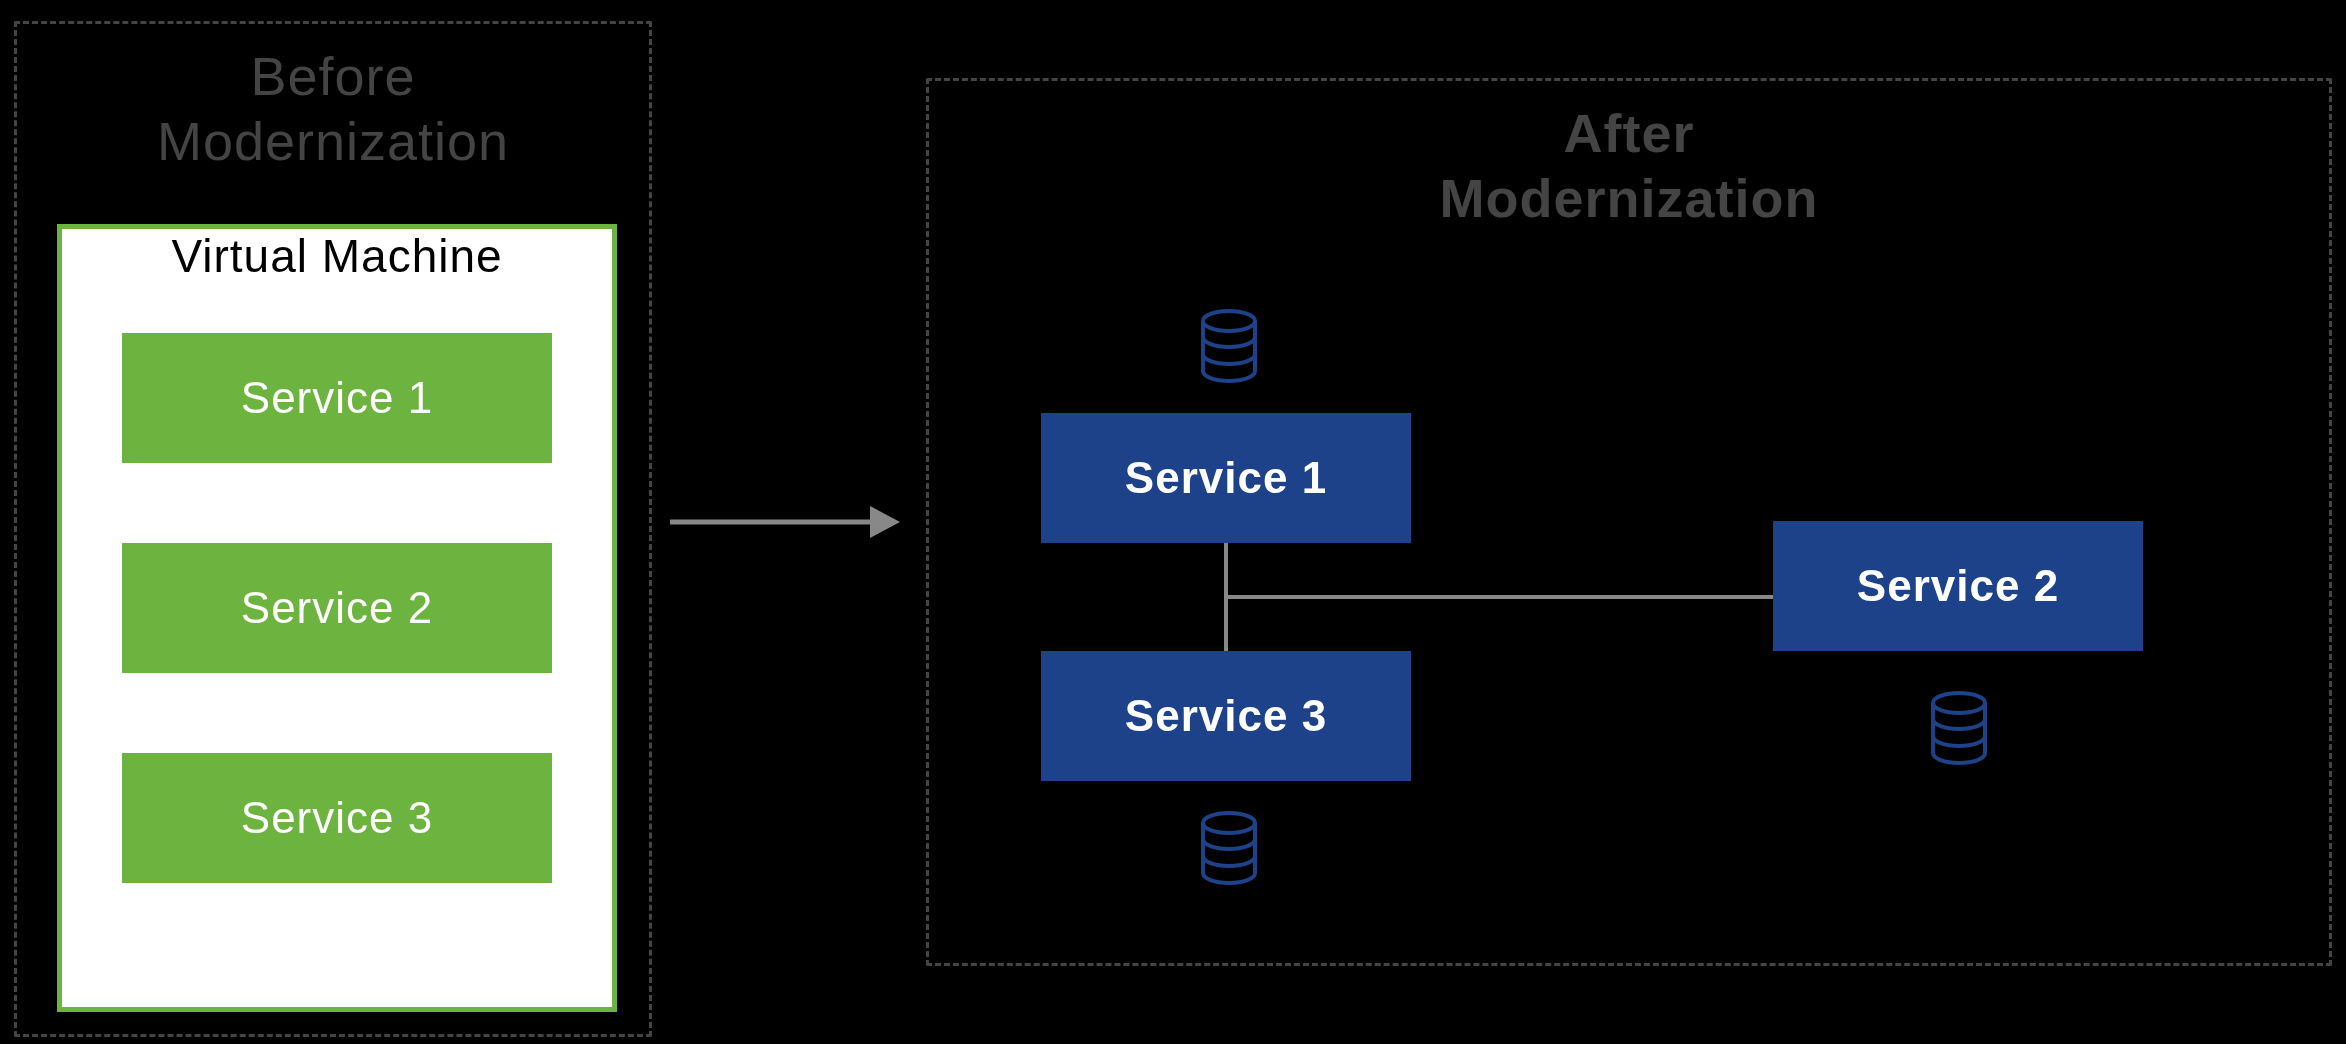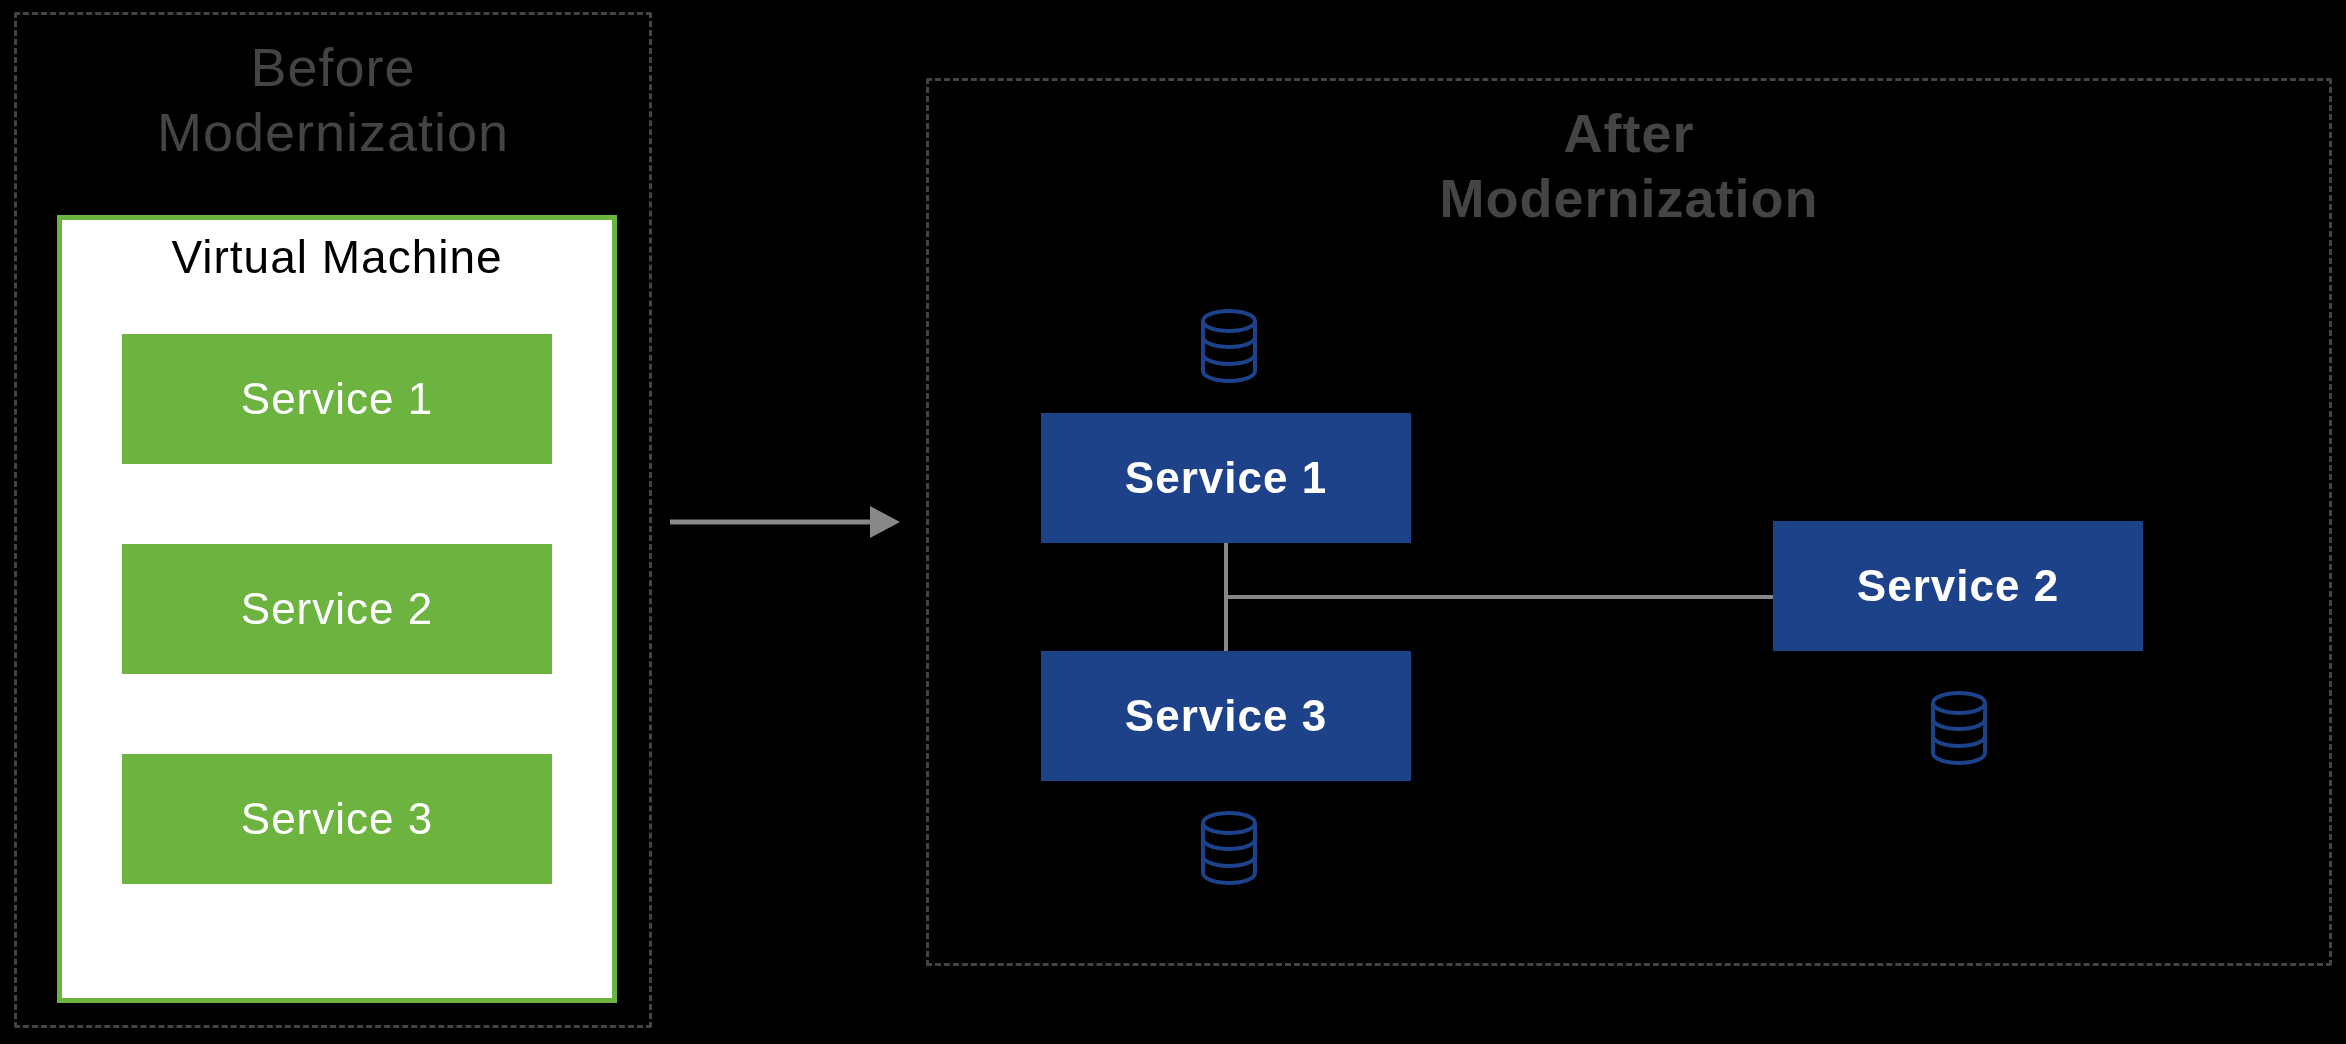--- a/index.html
+++ b/index.html
@@ -19,30 +19,29 @@
   .panel-title {
     text-align: center;
     font-size: 54px;
     color: #444;
     letter-spacing: 1px;
     padding: 20px 10px 30px;
     line-height: 1.2;
   }
   
   #before-panel {
-    left: 14px; top: 12px;
+    left: 14px; top: 21px;
     width: 638px; height: 1016px;
   }
   #vm-box {
     position: absolute;
     left: 40px; top: 200px;
     width: 560px; height: 788px;
     background: #fff;
     border: 5px solid #6db33f;
-    padding-top: 10px;
   }
   #vm-title {
     color: #000;
     text-align: center;
     font-size: 46px;
     margin-bottom: 50px;
     letter-spacing: 1px;
   }
   .green-service {
     background: #6db33f;

